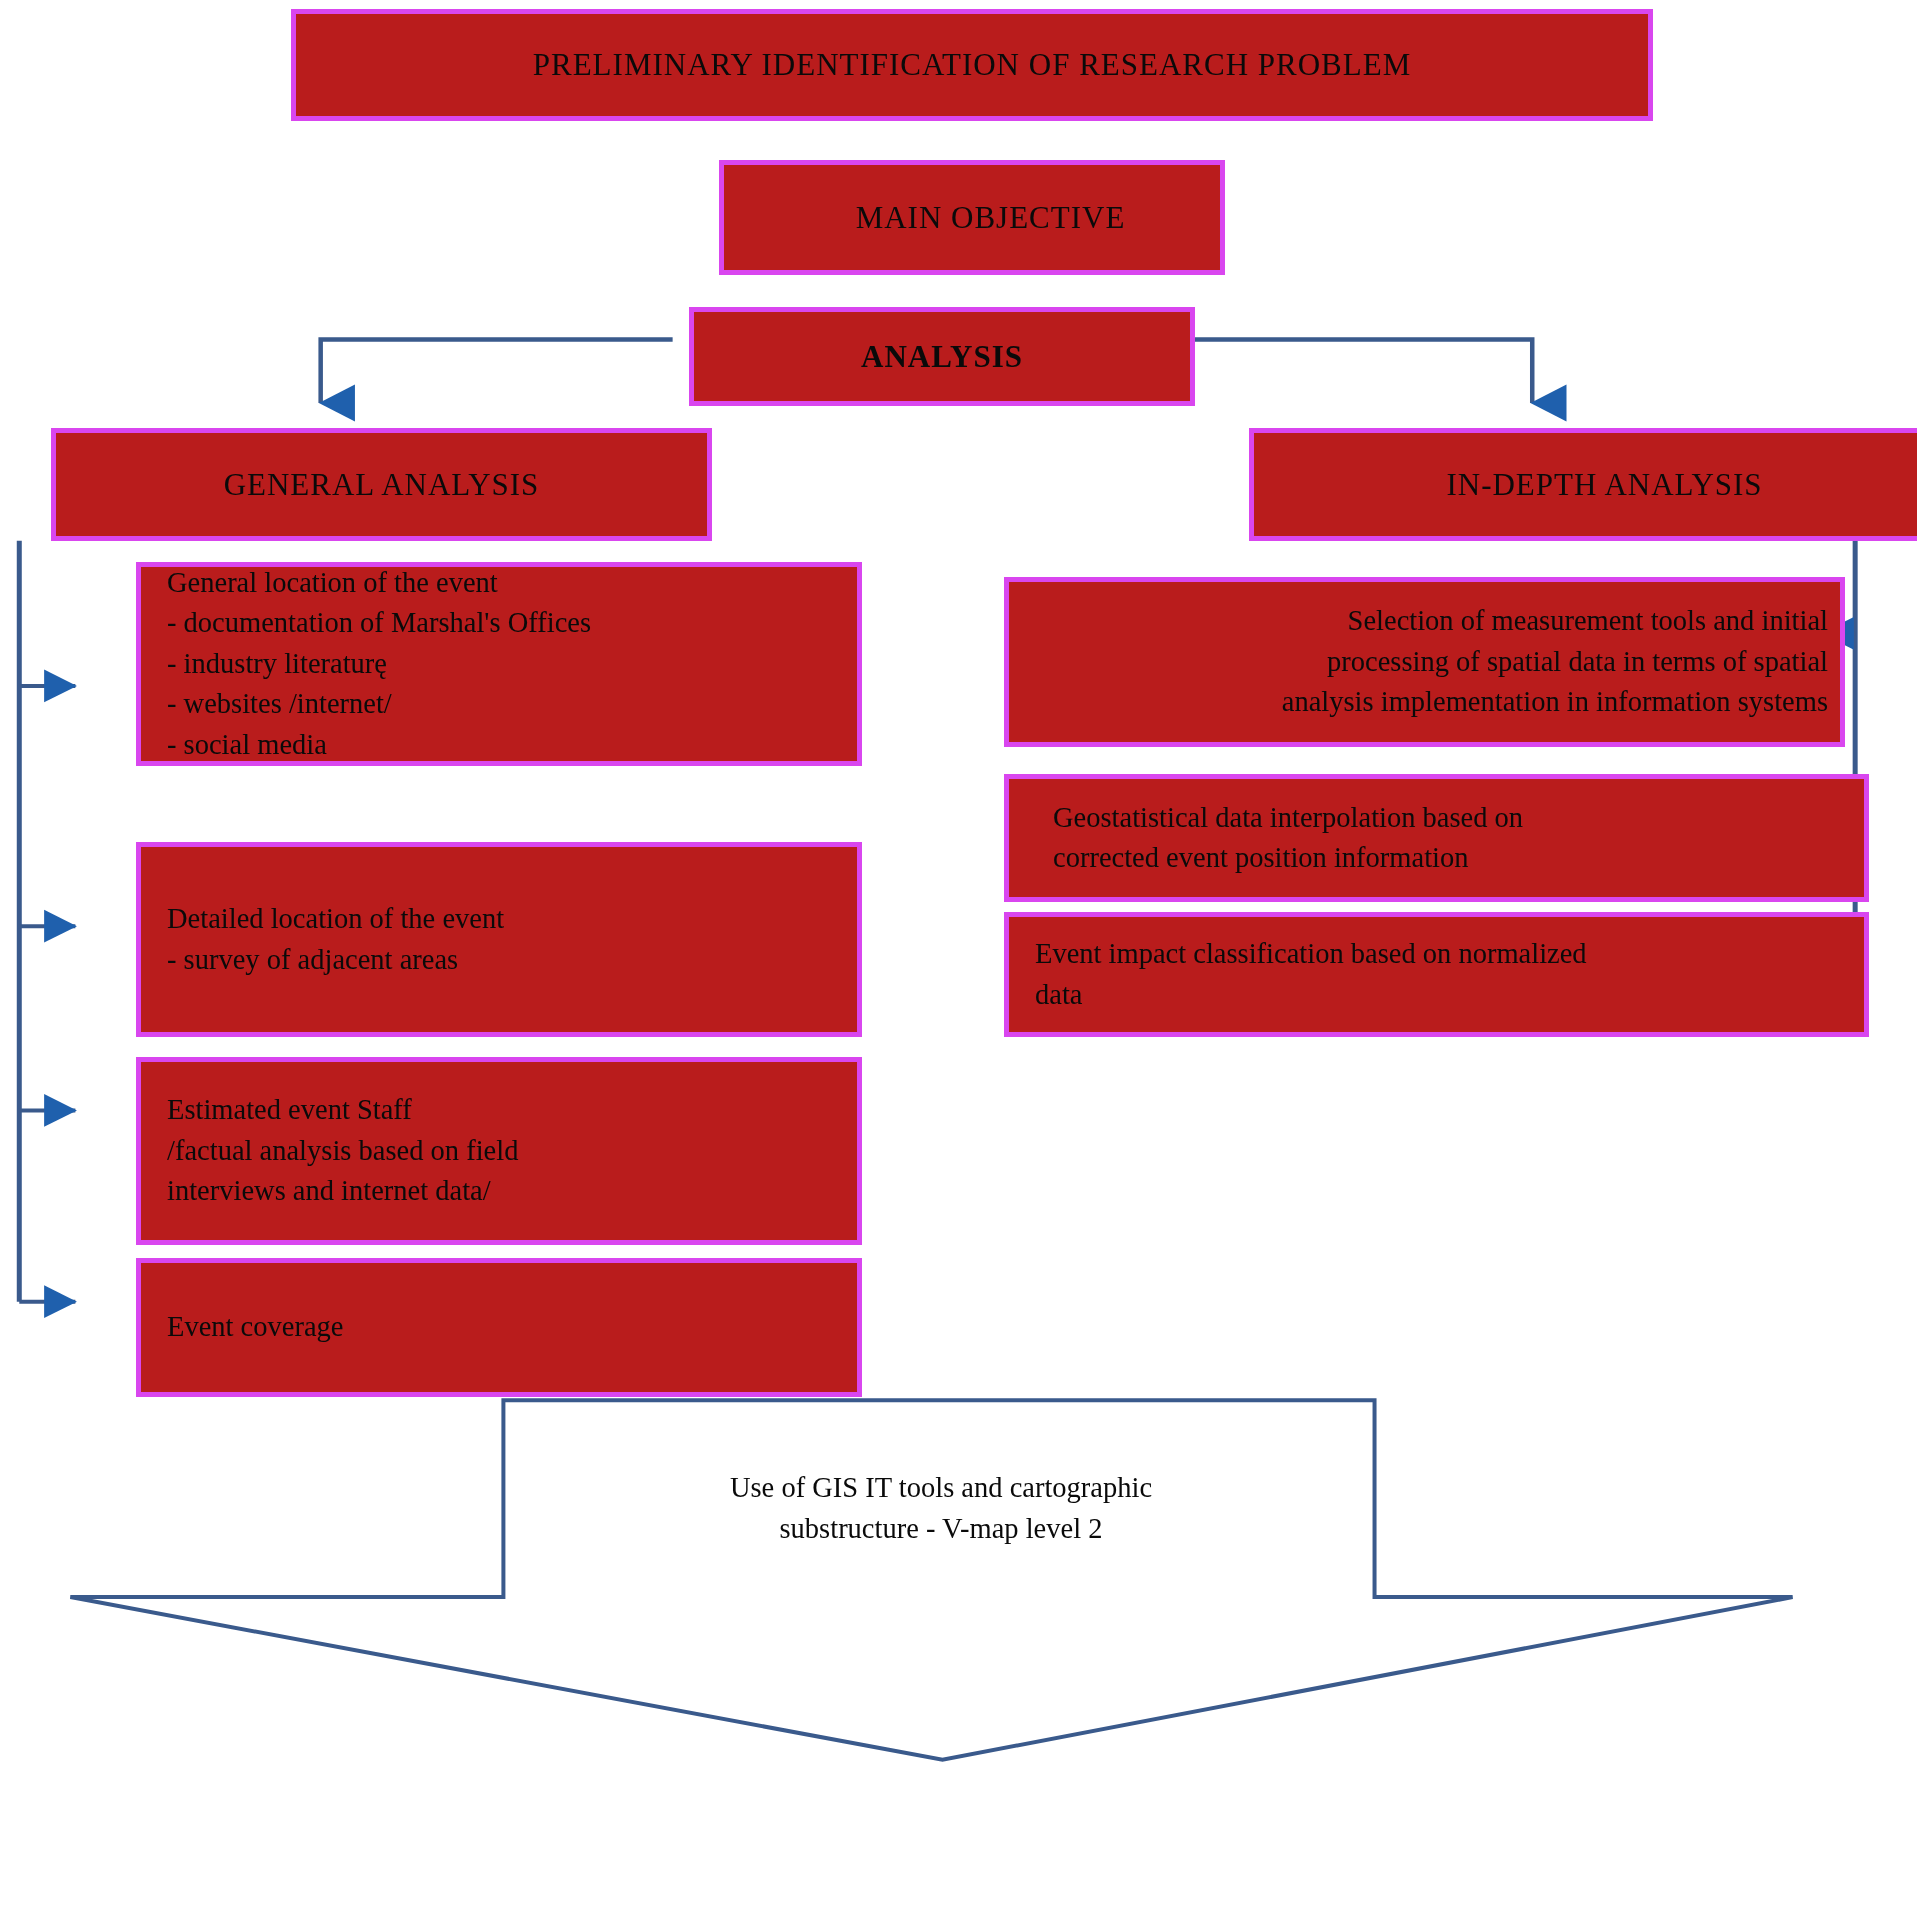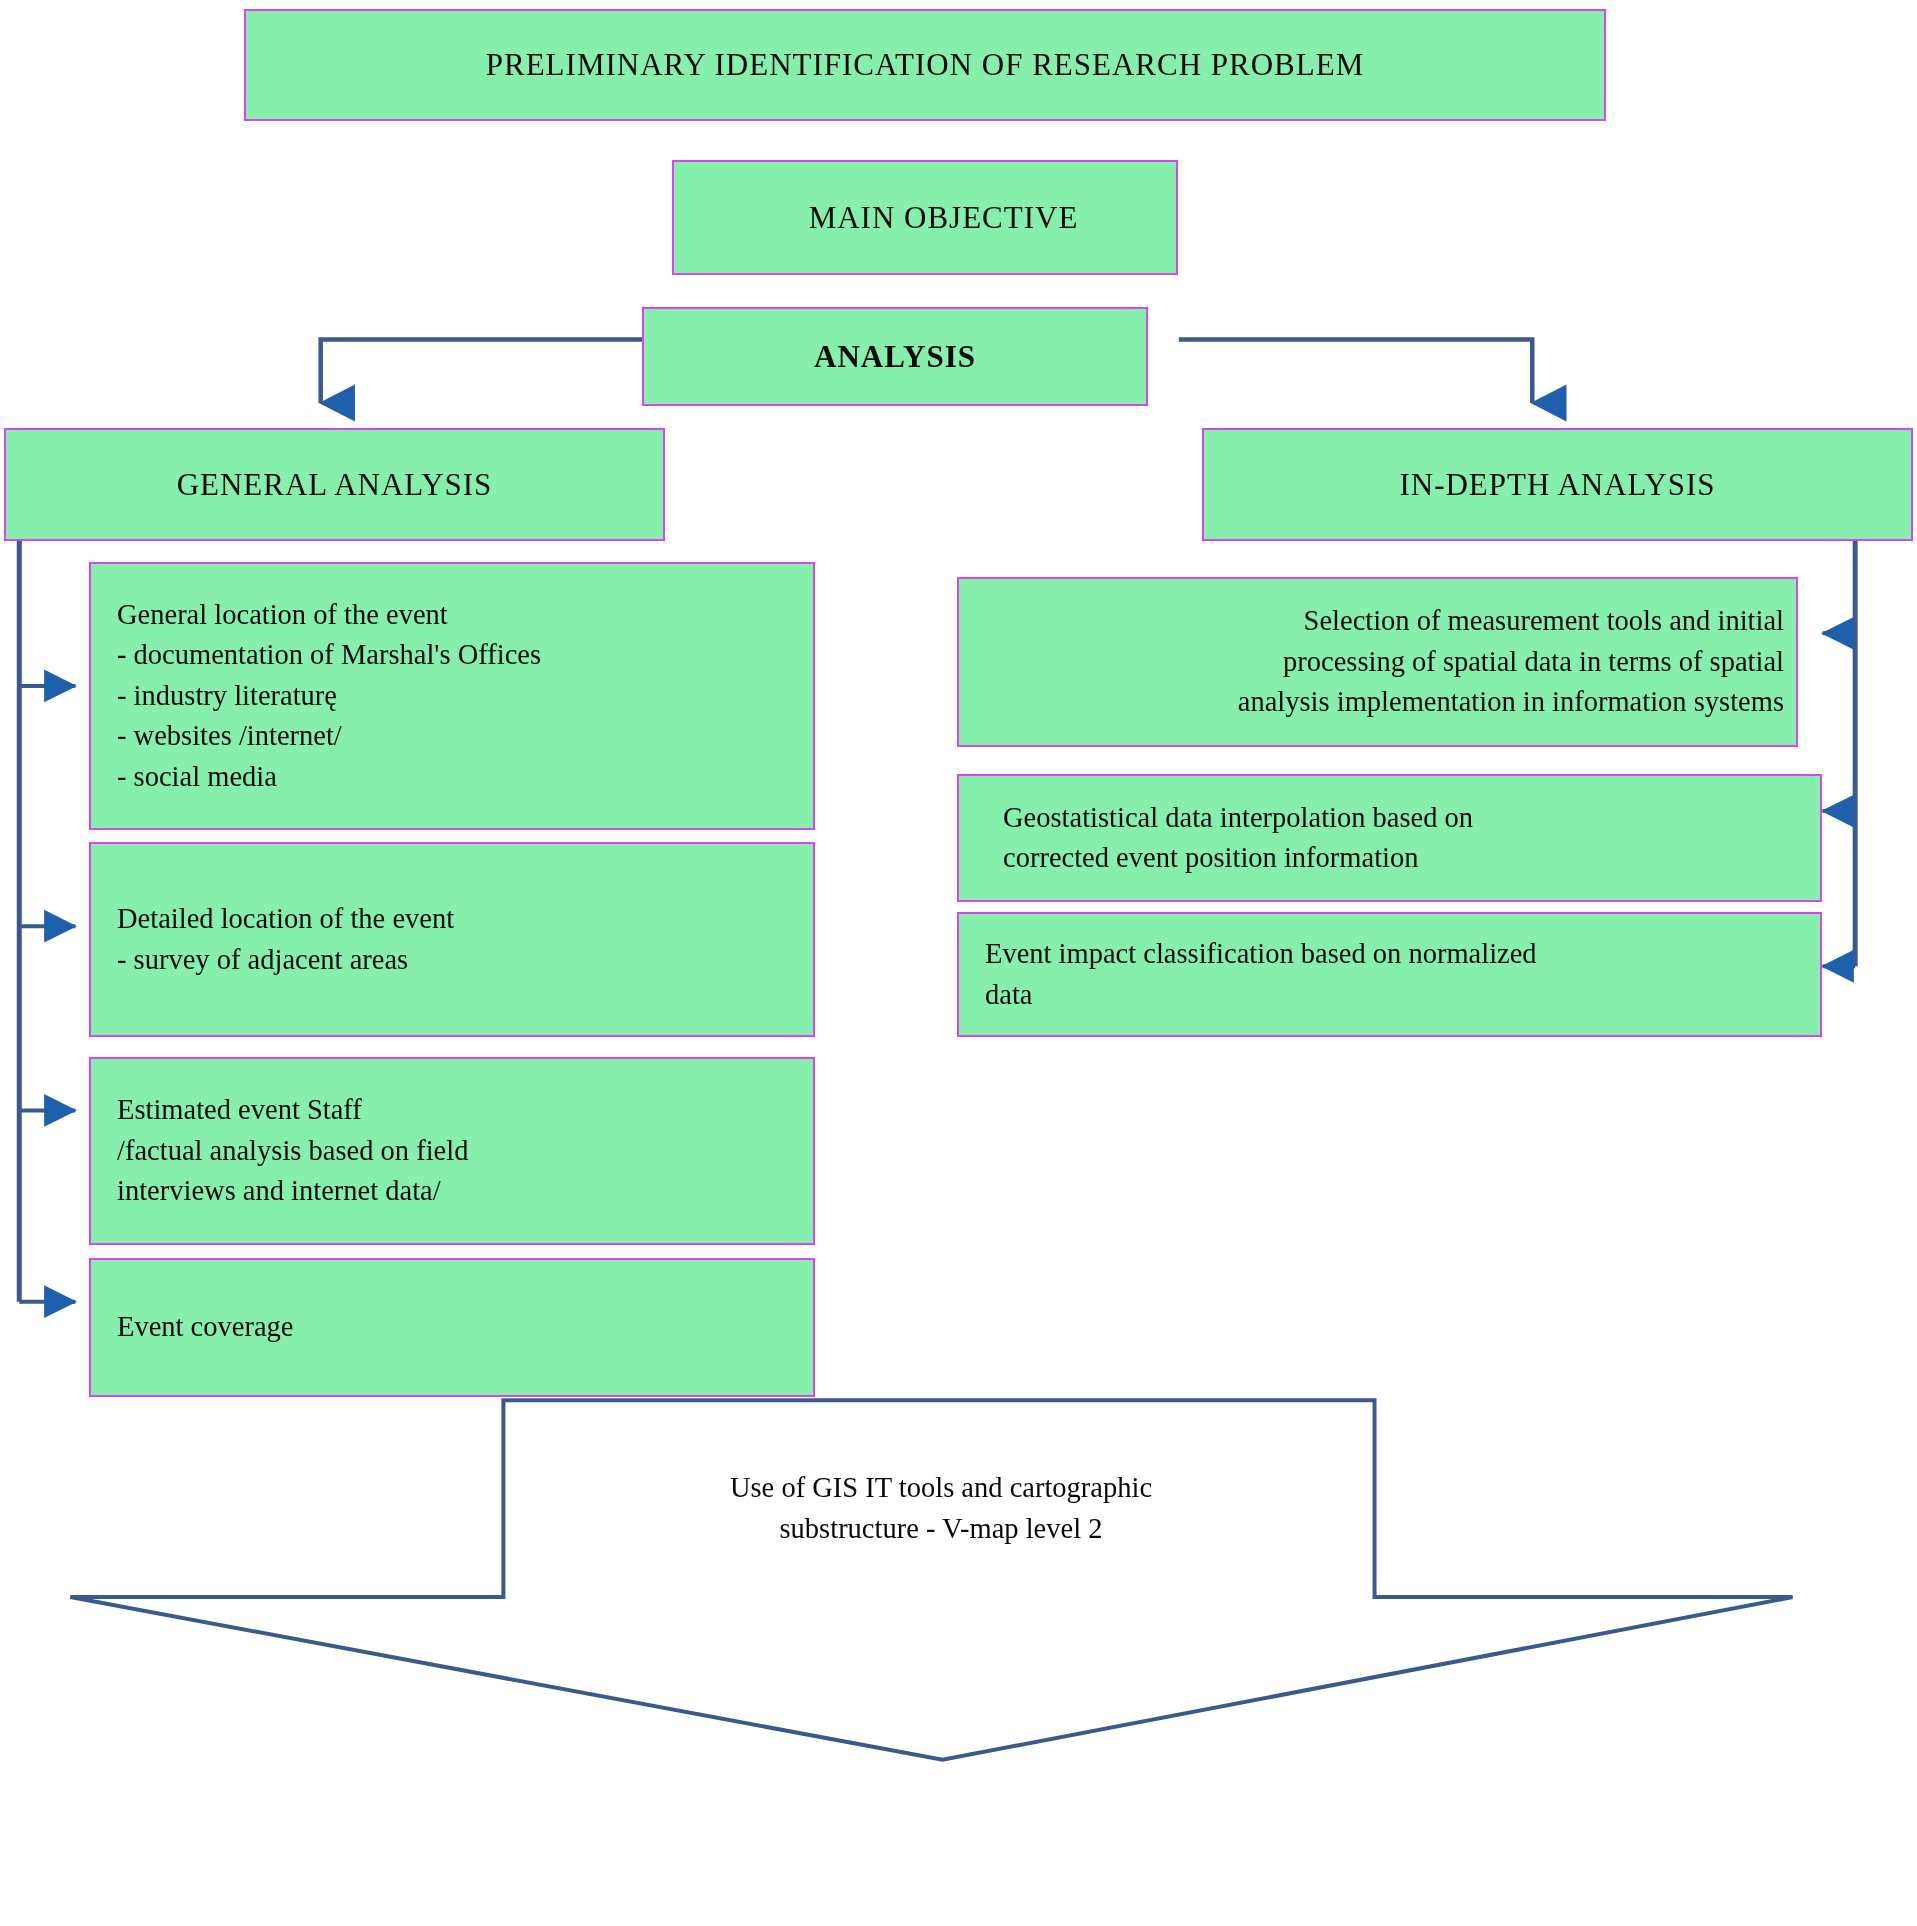--- a/index.html
+++ b/index.html
@@ -19,25 +19,26 @@
     position: absolute;
     left: 0;
     top: 0;
     width: 1918px;
     height: 1926px;
     pointer-events: none;
   }
   .node {
     position: absolute;
     box-sizing: border-box;
-    background: #86efac;
-    border: 2px solid #d946ef;
+    background: #b91c1c;
+    border: 5px solid #d946ef;
     display: flex;
     flex-direction: column;
     justify-content: center;
+    margin-left: 47px;
   }
   .node.center {
     align-items: center;
     text-align: center;
   }
   .caps {
     font-size: 31px;
     letter-spacing: 1px;
     color: #0a0a0a;
     line-height: 1.15;
@@ -114,21 +115,21 @@
   </div>
 
   <div class="node center" style="left:4px; top:428px; width:661px; height:113px;">
     <span class="caps">GENERAL  ANALYSIS</span>
   </div>
 
   <div class="node center" style="left:1202px; top:428px; width:711px; height:113px;">
     <span class="caps">IN-DEPTH  ANALYSIS</span>
   </div>
 
-  <div class="node pad-l" style="left:89px; top:562px; width:726px; height:268px;">
+  <div class="node pad-l" style="left:89px; top:562px; width:726px; height:204px;">
     <span class="body-txt">
       <span class="ln">General location of the event</span>
       <span class="ln">- documentation of Marshal's Offices</span>
       <span class="ln">- industry literaturę</span>
       <span class="ln">- websites  /internet/</span>
       <span class="ln">- social media</span>
     </span>
   </div>
 
   <div class="node pad-l" style="left:89px; top:842px; width:726px; height:195px;">

